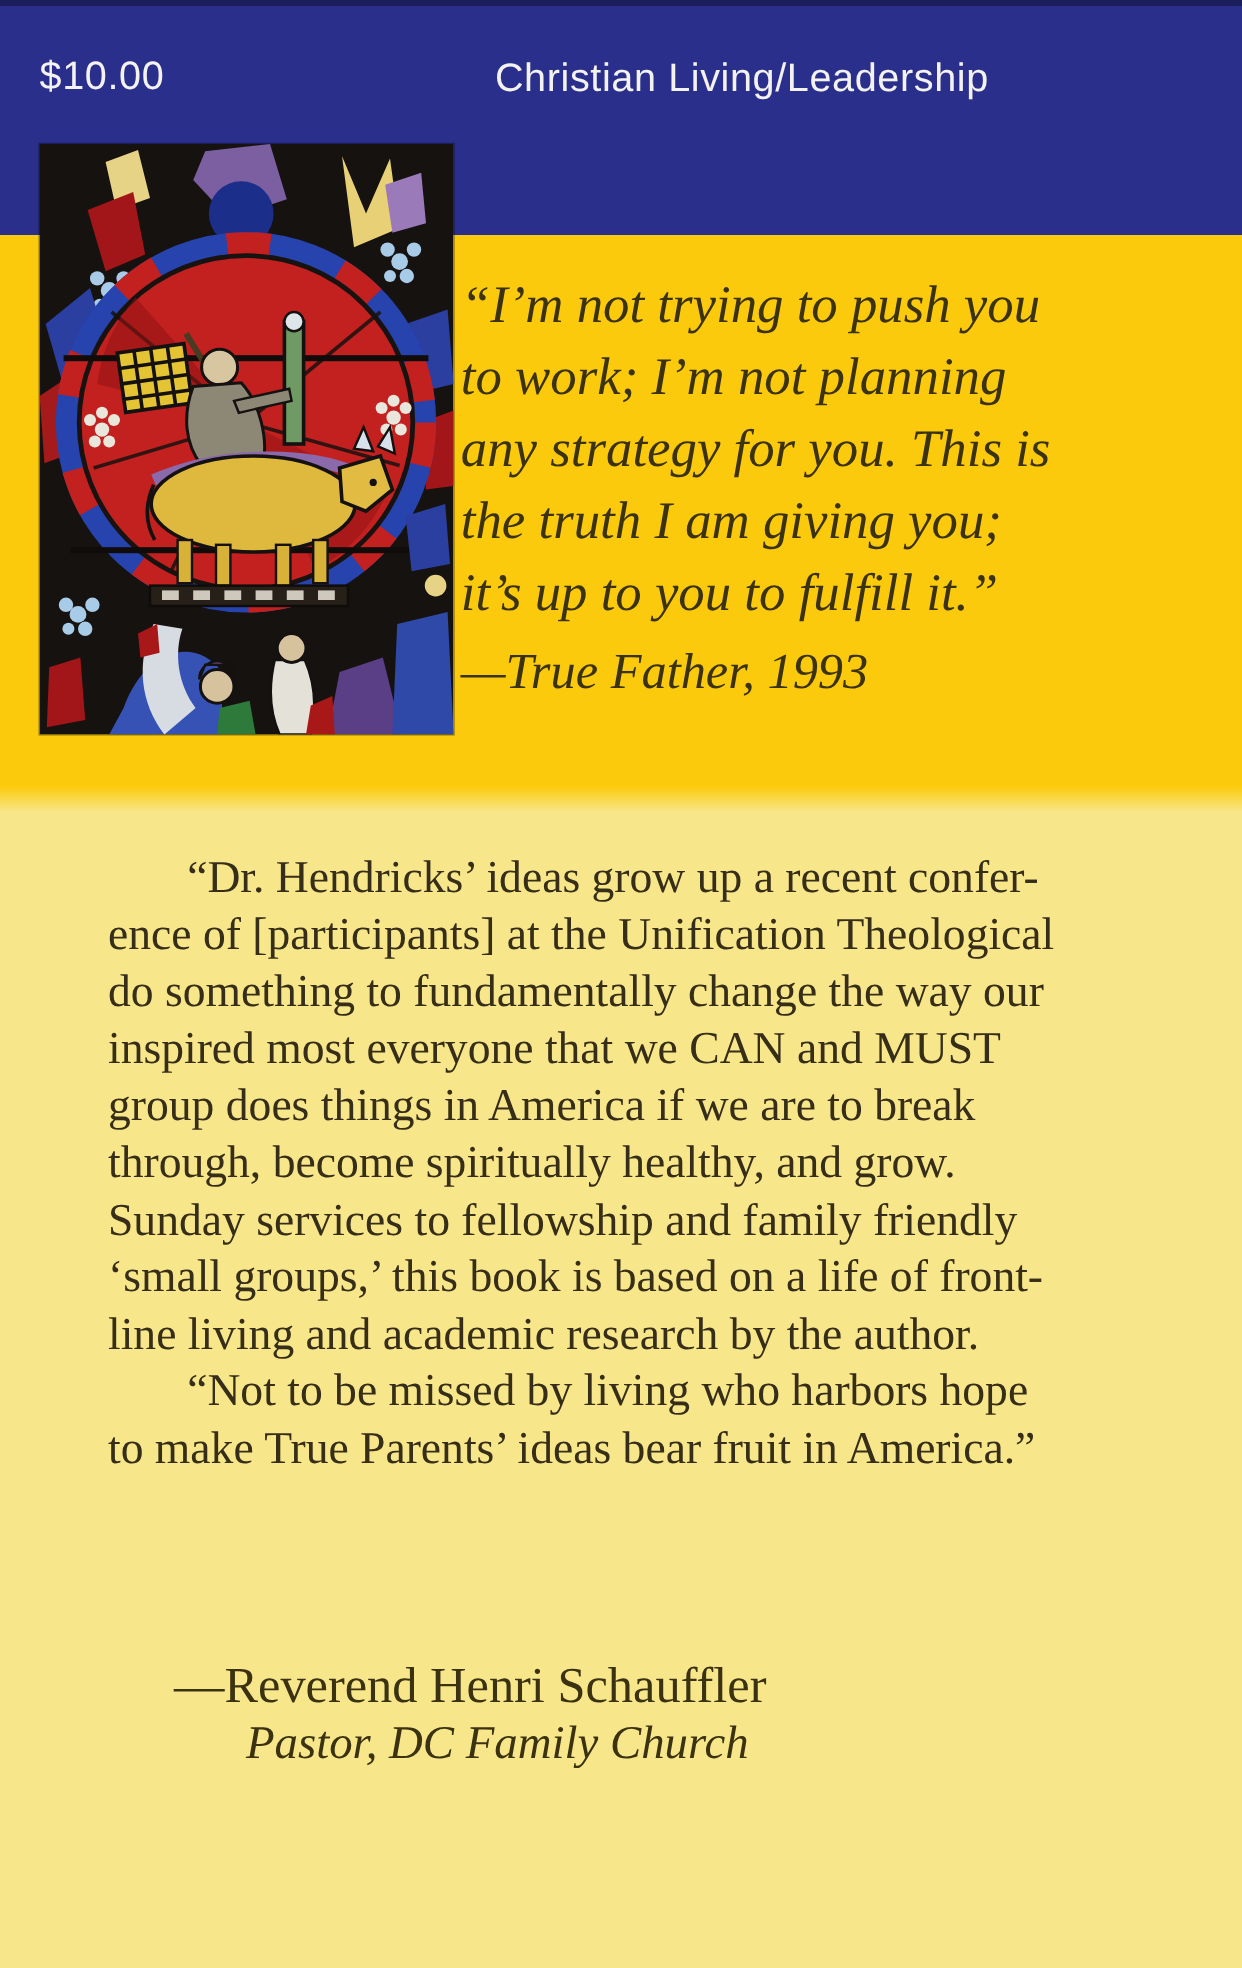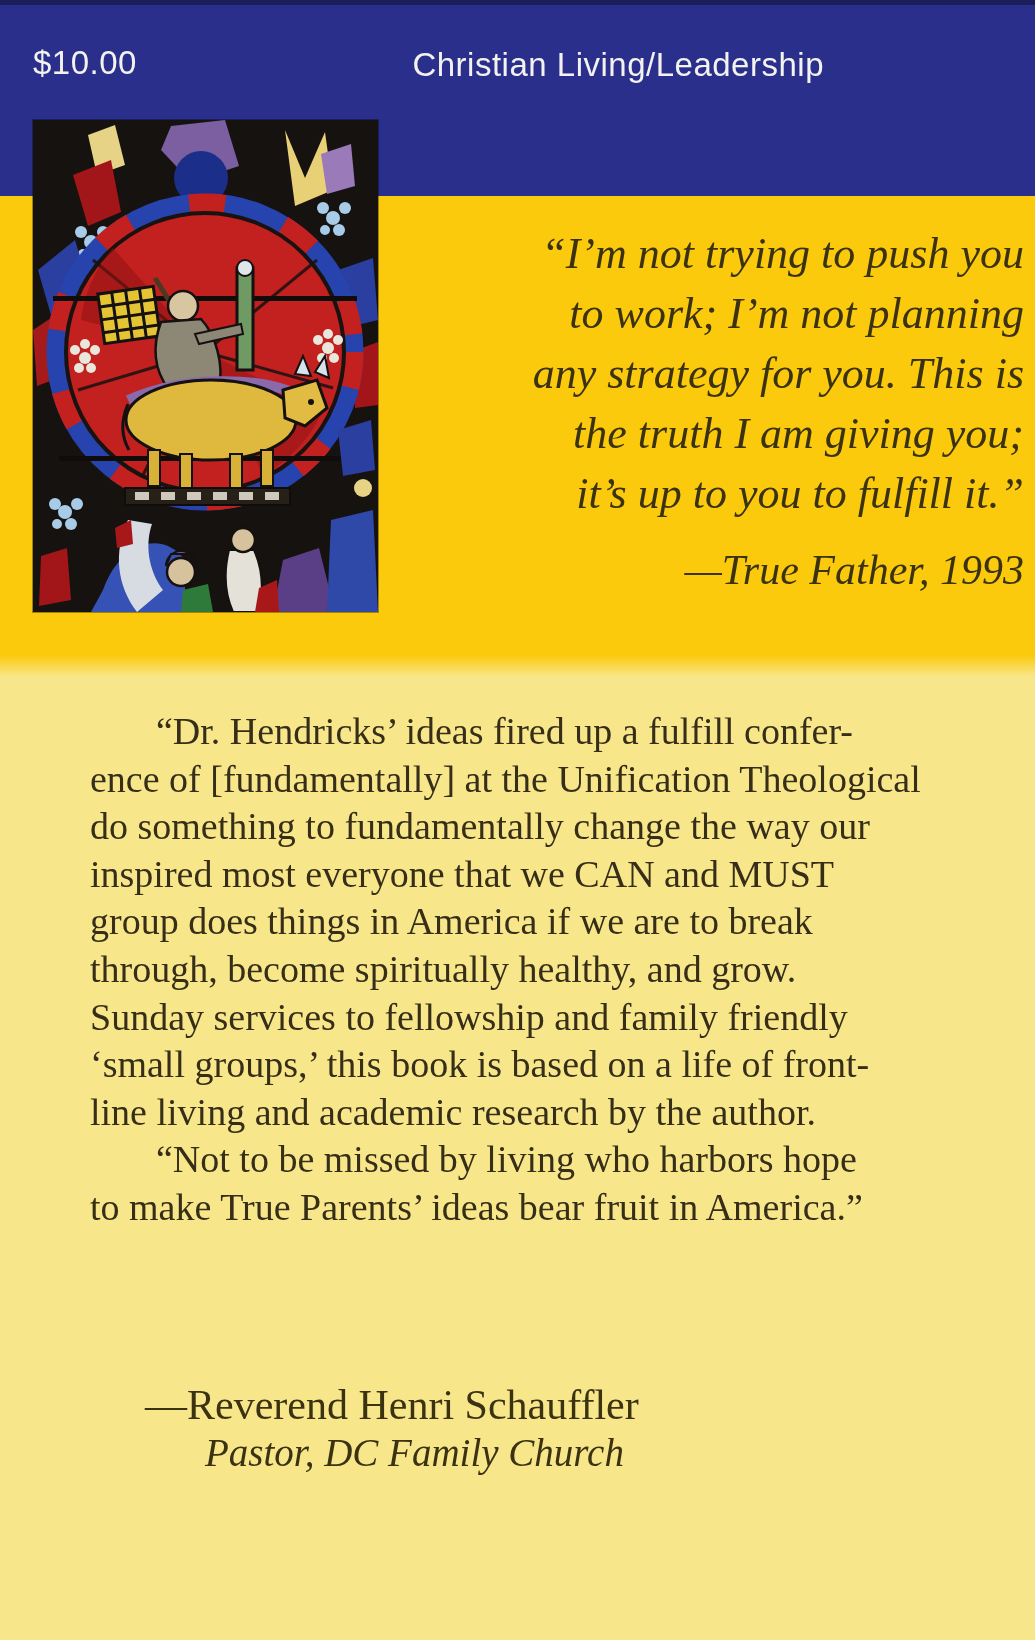--- a/index.html
+++ b/index.html
@@ -46,27 +46,27 @@
   
   .glass{
     position:absolute;left:33px;top:120px;width:345px;height:492px;
     box-shadow:0 0 0 1px rgba(0,0,0,.35);
   }
   .glass svg{display:block;width:100%;height:100%;}
 
   
   .quote{
     position:absolute;left:384px;top:224px;width:640px;
-    font-style:italic;color:#3b3212;text-align:right;
+    font-style:italic;color:#3b3212;
   }
   .quote .qline{
     font-size:44px;line-height:60px;white-space:nowrap;
   }
   .quote .attr{
-    font-size:42px;line-height:60px;margin-top:16px;white-space:nowrap;
+    font-size:42px;line-height:60px;margin-top:6px;white-space:nowrap;
   }
 
   
   .blurb{
     position:absolute;left:90px;top:708px;width:880px;
     color:#362e18;
   }
   .blurb .bline{
     font-size:38px;line-height:47.6px;white-space:nowrap;
   }
@@ -236,22 +236,22 @@
   <div class="quote">
     <div class="qline">“I’m not trying to push you</div>
     <div class="qline">to work; I’m not planning</div>
     <div class="qline">any strategy for you. This is</div>
     <div class="qline">the truth I am giving you;</div>
     <div class="qline">it’s up to you to fulfill it.”</div>
     <div class="attr">—True Father, 1993</div>
   </div>
 
   <div class="blurb">
-    <div class="bline indent">“Dr. Hendricks’ ideas fired up a fulfill confer-</div>
-    <div class="bline">ence of [fundamentally] at the Unification Theological</div>
+    <div class="bline indent">“Dr. Hendricks’ ideas grow up a recent confer-</div>
+    <div class="bline">ence of [participants] at the Unification Theological</div>
     <div class="bline">do something to fundamentally change the way our</div>
     <div class="bline">inspired most everyone that we CAN and MUST</div>
     <div class="bline">group does things in America if we are to break</div>
     <div class="bline">through, become spiritually healthy, and grow.</div>
     <div class="bline">Sunday services to fellowship and family friendly</div>
     <div class="bline">‘small groups,’ this book is based on a life of front-</div>
     <div class="bline">line living and academic research by the author.</div>
     <div class="bline indent">“Not to be missed by living who harbors hope</div>
     <div class="bline">to make True Parents’ ideas bear fruit in America.”</div>
   </div>

